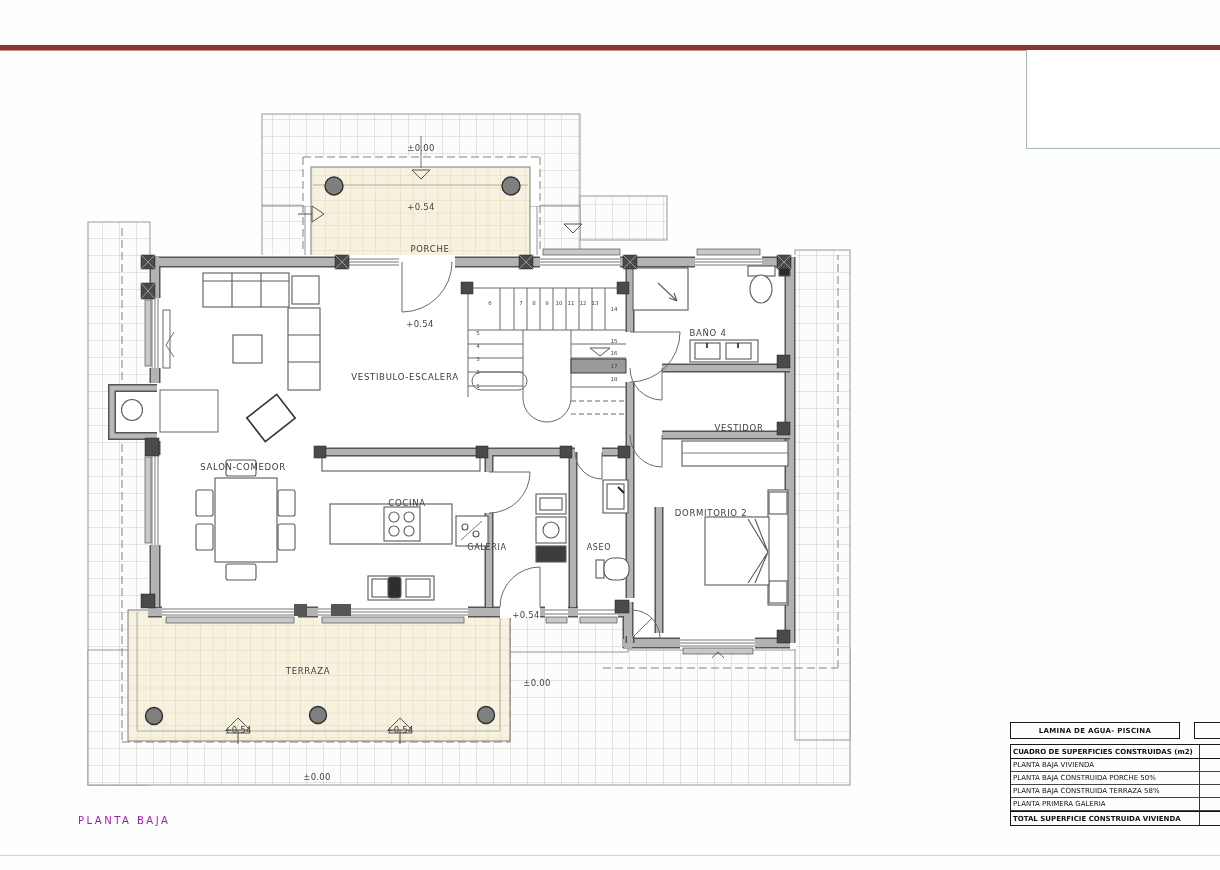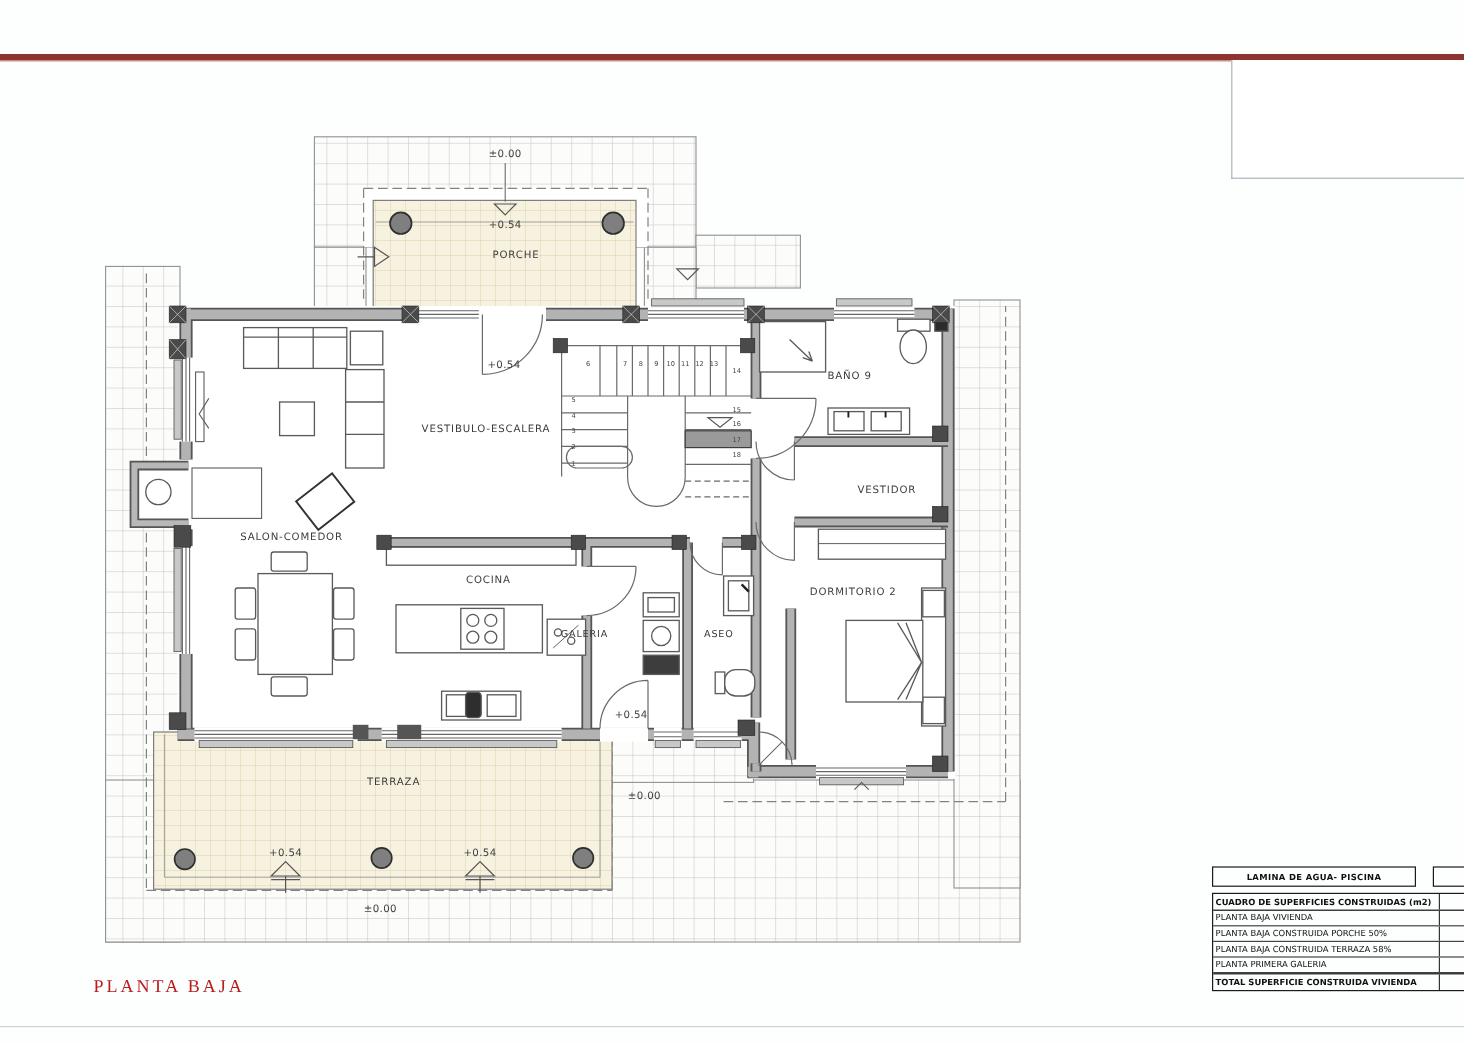--- a/index.html
+++ b/index.html
@@ -5,23 +5,23 @@
   html,body{margin:0;padding:0;background:#fff;}
   #sheet{position:relative;width:1220px;height:870px;background:#fdfefe;overflow:hidden;
          font-family:"DejaVu Sans",sans-serif;}
   .toprule{position:absolute;left:0;top:45px;width:1220px;height:5px;
            background:var(--accent,#8d3431);border-bottom:1px solid #c78f85;}
   .tb-frame{position:absolute;left:1026px;top:50px;width:300px;height:98px;
             border-left:1px solid #a9b4bb;border-bottom:1px solid #a9b4bb;background:#fff;}
   .bottomrule{position:absolute;left:0;top:855px;width:1220px;height:1px;background:#ccd4d8;}
   svg{position:absolute;left:0;top:0;}
   .lab{position:absolute;transform:translate(-50%,-50%);font-size:8.5px;letter-spacing:.7px;
-       color:#3c3c3c;white-space:nowrap;}
+       color:#3c3c3c;white-space:nowrap;margin-top:19px;}
   .lev{font-size:8.5px;letter-spacing:.3px;color:#444;}
-  .plan-title{position:absolute;left:78px;top:815px;font-size:15px;letter-spacing:2.5px;color:#b91c1c;font-family:Liberation Serif, serif;}
+  .plan-title{position:absolute;left:78px;top:815px;font-size:10px;letter-spacing:2.5px;color:#a21caf;}
   
   .tblwrap{position:absolute;left:1010px;top:722px;width:240px;font-size:7px;color:#111;}
   .poolrow{display:flex;height:17px;}
   .poolrow .c1{width:168px;border:1.5px solid #1a1a1a;display:flex;align-items:center;
                justify-content:center;font-weight:bold;letter-spacing:.3px;text-align:center;}
   .poolrow .sp{width:14px;}
   .poolrow .c2{flex:1;border:1.5px solid #1a1a1a;}
   .maintbl{margin-top:5px;border:1.5px solid #1a1a1a;}
   .trow{display:flex;border-bottom:.8px solid #444;}
   .trow:last-child{border-bottom:none;}
@@ -298,30 +298,30 @@
     <g stroke="#555" stroke-width="1" fill="none">
       <path d="M421,136 V168" stroke-width="0.8"></path>
       <path d="M412,170 H430 L421,179 Z"></path>
       <path d="M564,224 H582 L573,233 Z"></path>
       <path d="M312,206 L324,214 L312,222 Z M298,214 H312"></path>
       <path d="M238,718 L226,730 H250 Z M238,730 V744 M226,733 H250"></path>
       <path d="M400,718 L388,730 H412 Z M400,730 V744 M388,733 H412"></path>
     </g>
   </svg>
 
-  <div class="lab" style="left:430px;top:213px">PORCHE</div>
+  <div class="lab" style="left:430px;top:230px">PORCHE</div>
   <div class="lab" style="left:405px;top:358px">VESTIBULO-ESCALERA</div>
   <div class="lab" style="left:243px;top:448px">SALON-COMEDOR</div>
   <div class="lab" style="left:407px;top:484px">COCINA</div>
   <div class="lab" style="left:487px;top:528px;font-size:8px">GALERIA</div>
   <div class="lab" style="left:599px;top:528px;font-size:8px">ASEO</div>
-  <div class="lab" style="left:708px;top:314px">BAÑO 9</div>
+  <div class="lab" style="left:708px;top:314px">BAÑO 4</div>
   <div class="lab" style="left:739px;top:409px">VESTIDOR</div>
   <div class="lab" style="left:711px;top:494px">DORMITORIO 2</div>
-  <div class="lab" style="left:328px;top:652px">TERRAZA</div>
+  <div class="lab" style="left:308px;top:652px">TERRAZA</div>
 
   <div class="lab lev" style="left:421px;top:129px">±0.00</div>
   <div class="lab lev" style="left:421px;top:188px">+0.54</div>
   <div class="lab lev" style="left:420px;top:305px">+0.54</div>
   <div class="lab lev" style="left:526px;top:596px">+0.54</div>
   <div class="lab lev" style="left:238px;top:711px">+0.54</div>
   <div class="lab lev" style="left:400px;top:711px">+0.54</div>
   <div class="lab lev" style="left:317px;top:758px">±0.00</div>
   <div class="lab lev" style="left:537px;top:664px">±0.00</div>
 

